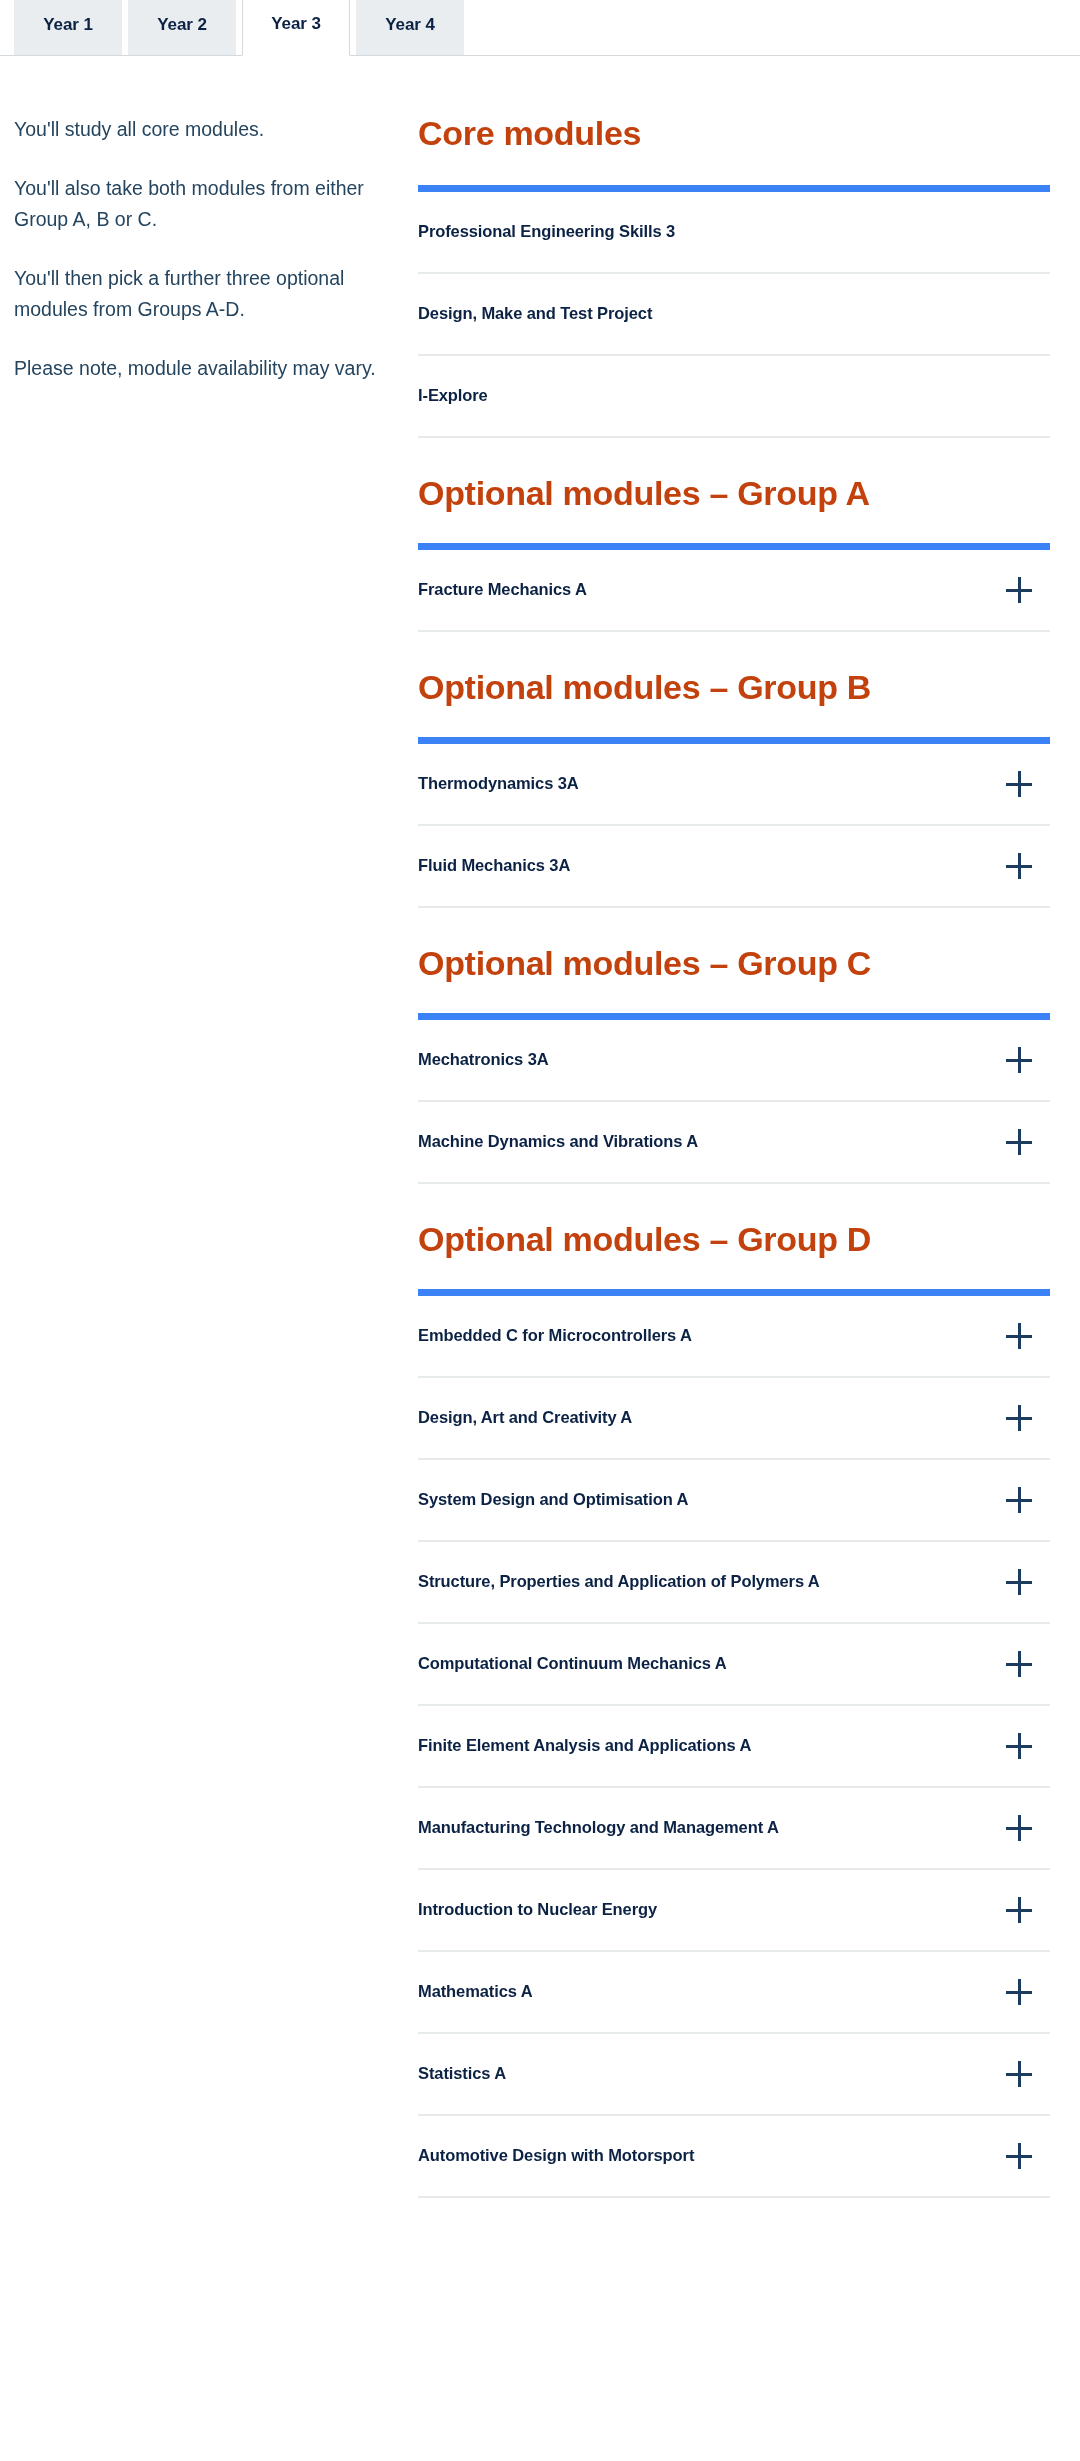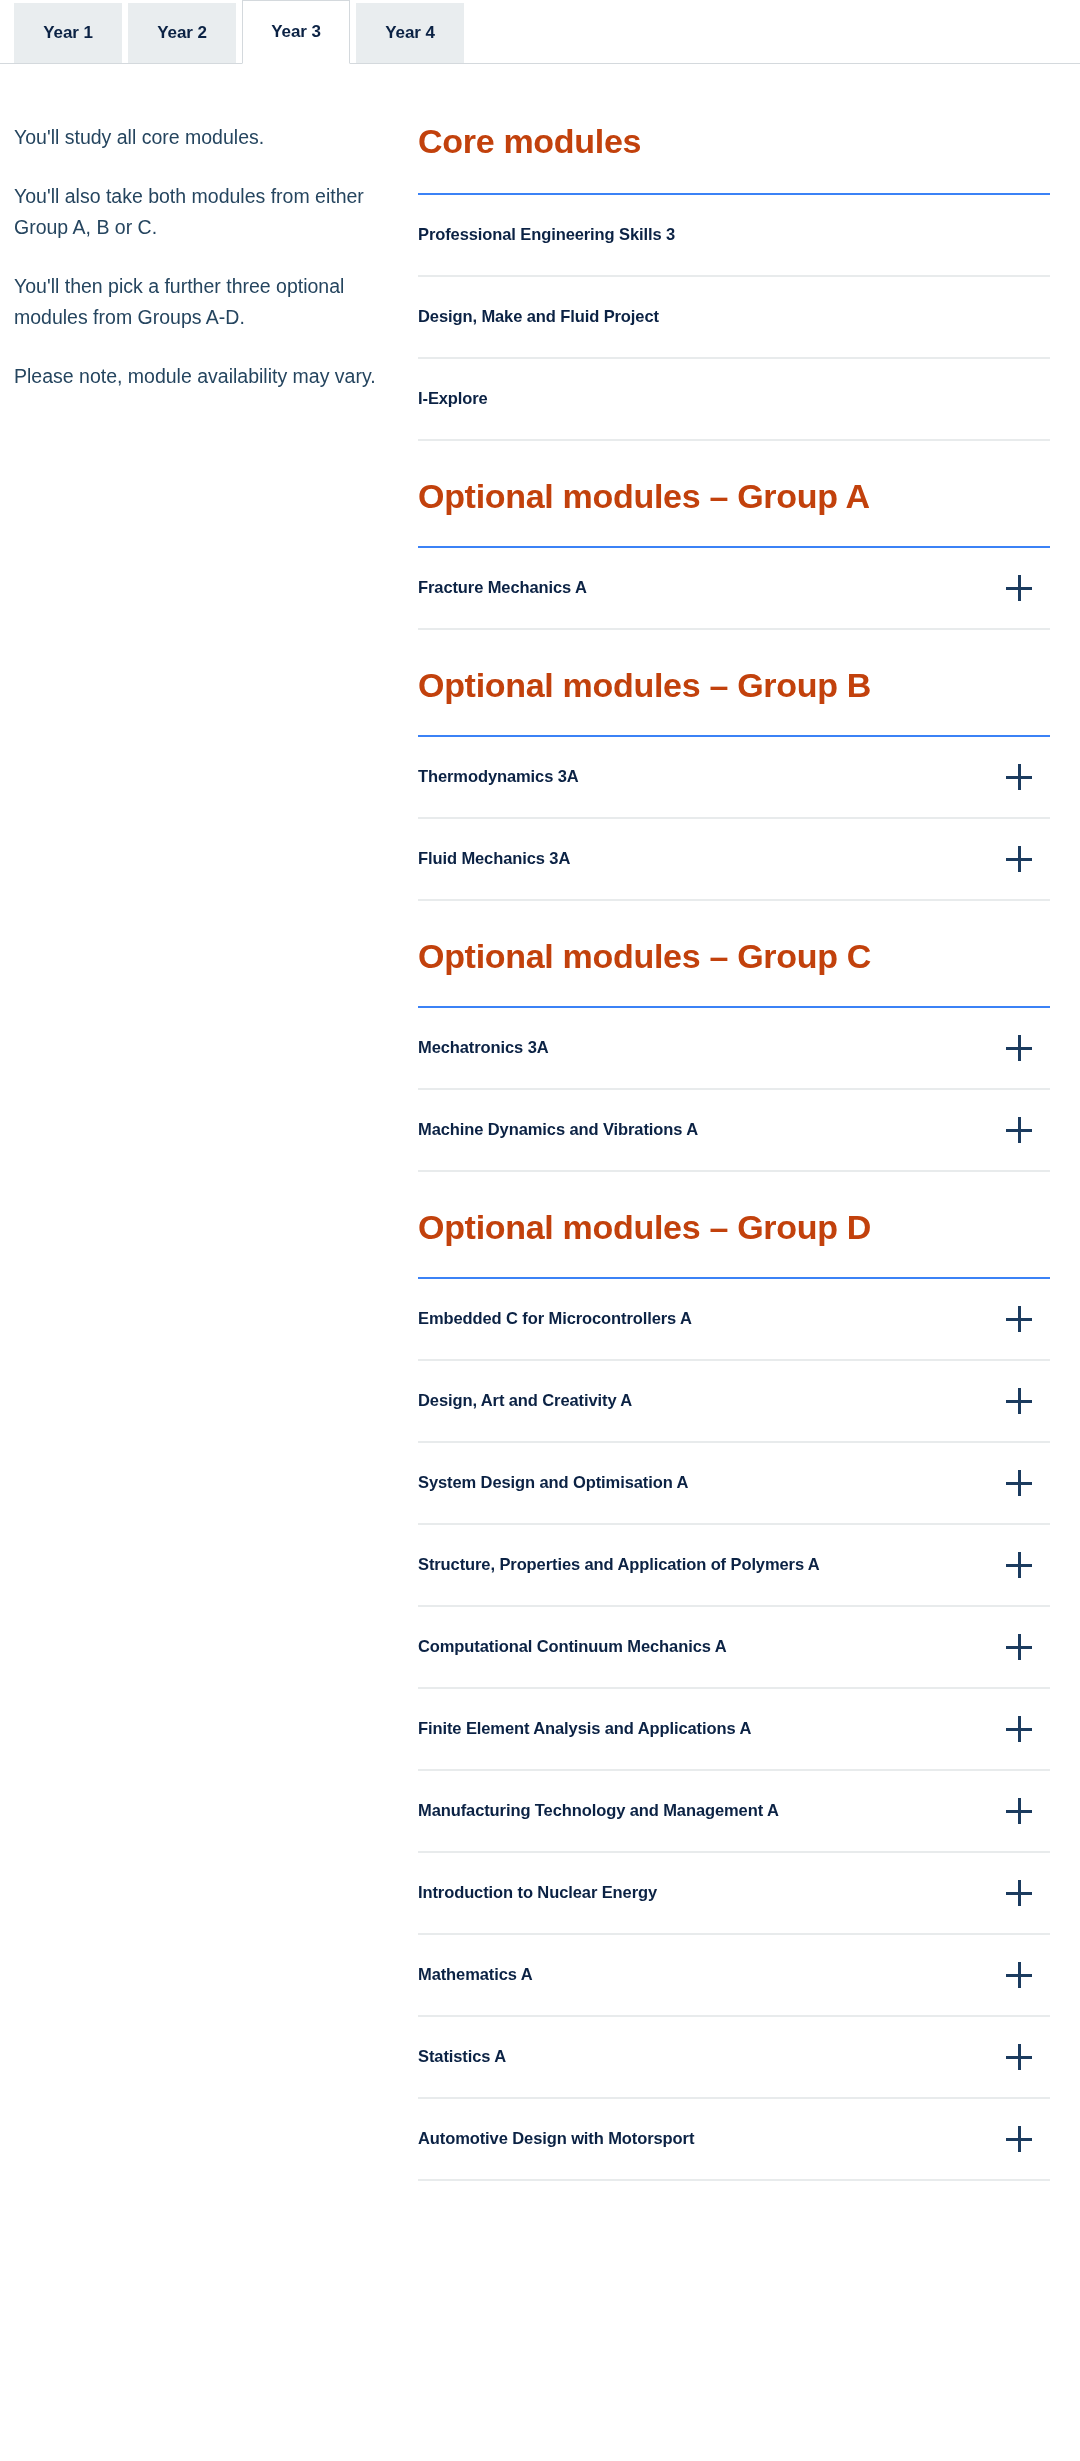--- a/index.html
+++ b/index.html
@@ -6,21 +6,21 @@
   html, body {
     width: 1080px;
     background: #ffffff;
     font-family: "Liberation Sans", sans-serif;
   }
   body { position: relative; }
 
   
   .tabbar {
     position: relative;
-    height: 64px;
+    height: 56px;
     border-bottom: 1px solid #d4d9dd;
     display: flex;
     align-items: flex-end;
     padding-left: 14px;
   }
   .tab {
     width: 108px;
     height: 60px;
     margin-right: 6px;
     background: #e9edef;
@@ -71,21 +71,21 @@
     font-size: 34px;
     font-weight: bold;
     color: #c2410c;
     letter-spacing: -0.3px;
     margin-bottom: 30px;
   }
   .section-heading.core { margin-bottom: 32px; }
   .section + .section { margin-top: 36px; }
 
   
-  .module-list { border-top: 2px solid #3b82f6; }
+  .module-list { border-top: 7px solid #3b82f6; }
   .module-row {
     border-bottom: 2px solid #e8ebec;
     min-height: 82px;
     display: flex;
     align-items: center;
     justify-content: space-between;
     padding: 10px 4px 10px 0;
     cursor: pointer;
     background: #fff;
   }
@@ -132,21 +132,21 @@
       <p>Please note, module availability may vary.</p>
     </div>
   <div class="content">
       <div class="section">
         <h2 class="section-heading core">Core modules</h2>
         <div class="module-list">
           <div class="module-row static">
             <span class="module-title">Professional Engineering Skills 3</span>
           </div>
           <div class="module-row static">
-            <span class="module-title">Design, Make and Fluid Project</span>
+            <span class="module-title">Design, Make and Test Project</span>
           </div>
           <div class="module-row static">
             <span class="module-title">I-Explore</span>
           </div>
         </div>
       </div>
       <div class="section">
         <h2 class="section-heading">Optional modules – Group A</h2>
         <div class="module-list">
           <div class="module-row">

